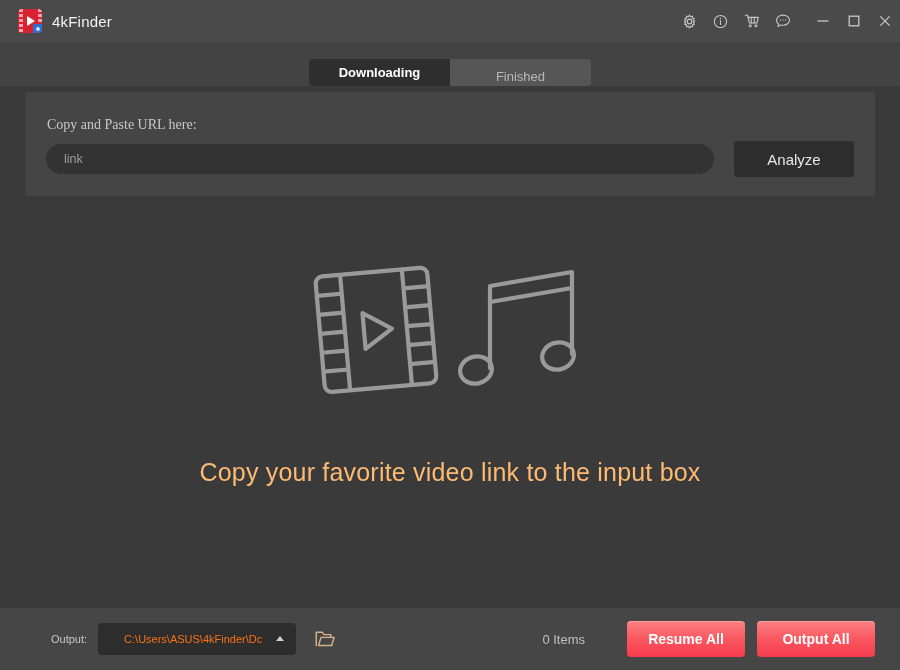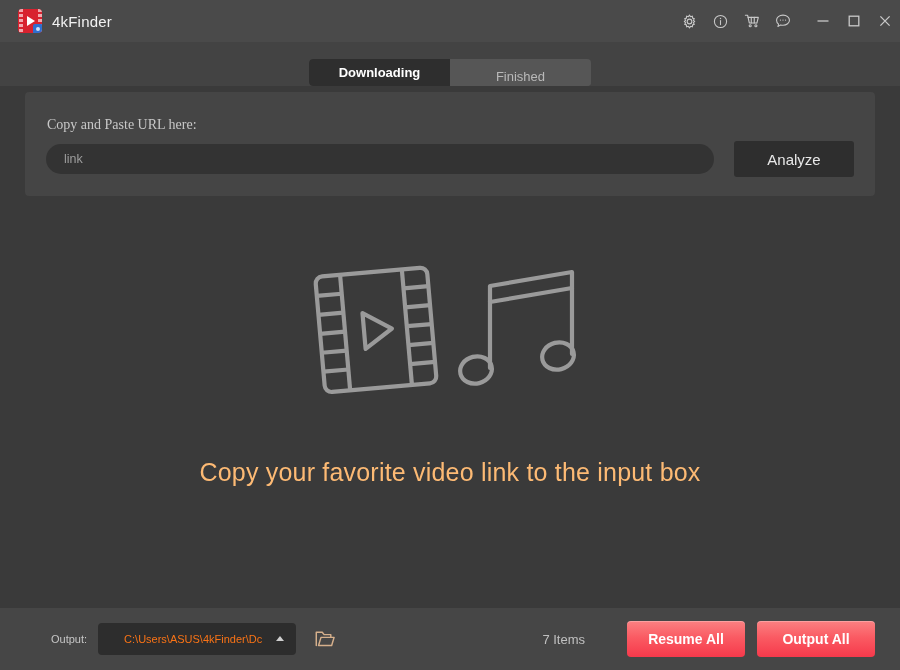--- a/index.html
+++ b/index.html
@@ -395,19 +395,19 @@
 
     <div class="folder-btn">
       <svg width="22" height="20" viewBox="0 0 24 22">
         <g fill="none" stroke="#d6b08c" stroke-width="1.6" stroke-linejoin="round" stroke-linecap="round">
           <path d="M2.4 18.2 L2.4 3.6 L9 3.6 L11 6.2 L18.4 6.2 L18.4 8.6"></path>
           <path d="M4.9 18.2 L7.6 9.2 L22 9.2 L19.3 18.2 Z"></path>
         </g>
       </svg>
     </div>
 
-    <span class="items-count">7 Items</span>
+    <span class="items-count">0 Items</span>
 
     <button class="action-btn btn-resume">Resume All</button>
     <button class="action-btn btn-pause">Output All</button>
   </div>
 
 </div>
 
 </body></html>

